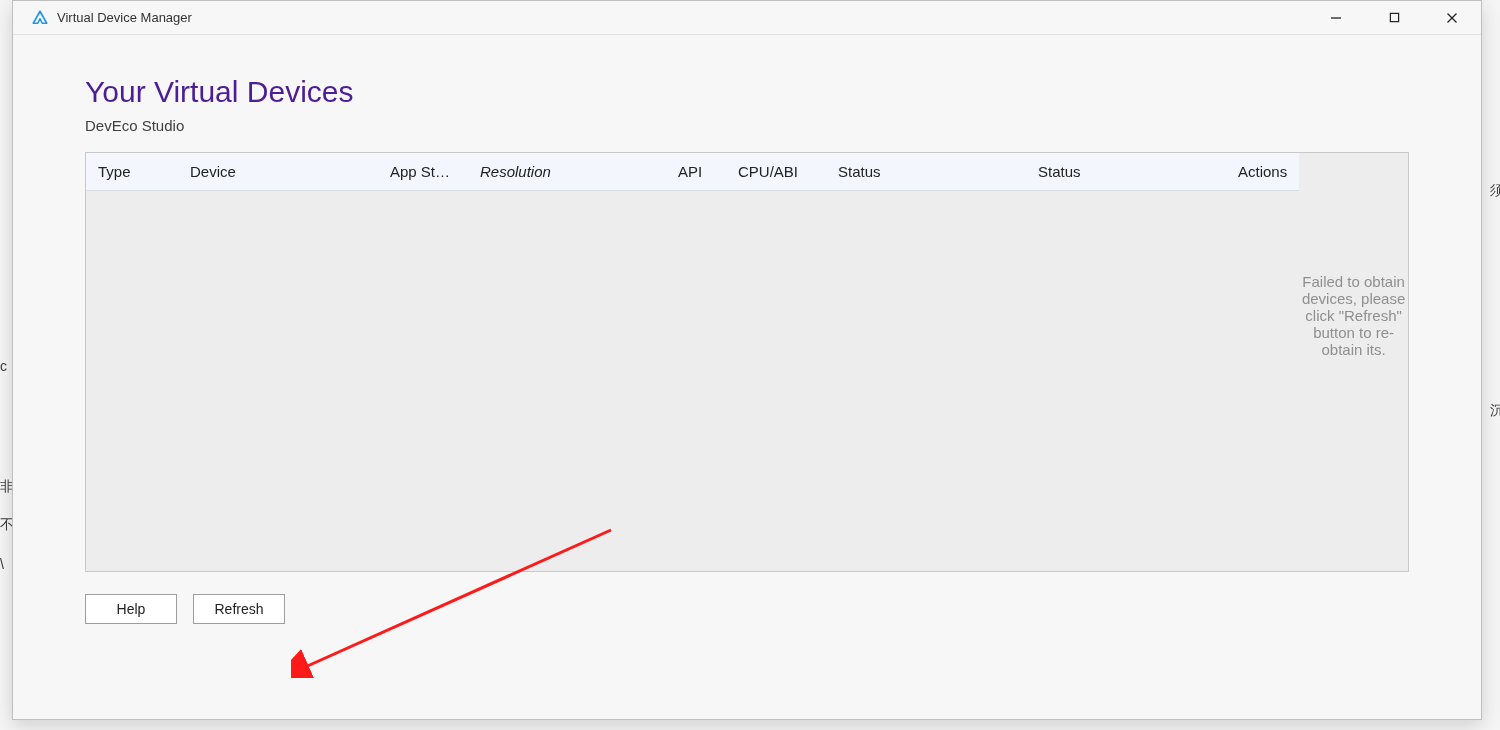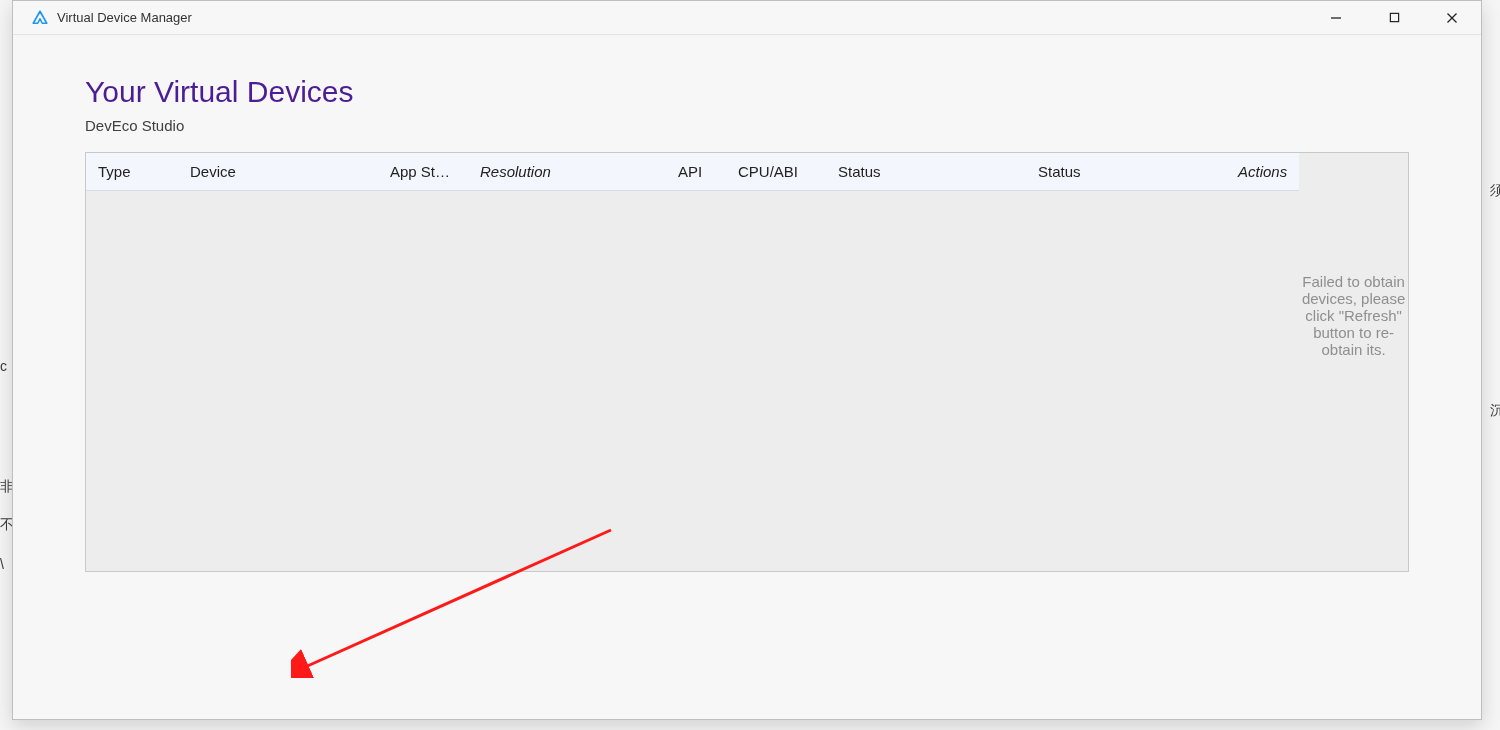--- a/index.html
+++ b/index.html
@@ -82,21 +82,21 @@
   }
   .th { padding: 0 12px; overflow: hidden; text-overflow: ellipsis; white-space: nowrap; }
   .col-type     { width: 92px; }
   .col-device   { width: 200px; }
   .col-appsto   { width: 90px; }
   .col-res      { width: 198px; font-style: italic; }
   .col-api      { width: 60px; }
   .col-cpu      { width: 100px; }
   .col-source   { width: 200px; }
   .col-status   { width: 200px; }
-  .col-actions  { flex: 1; font-style: italic; }
+  .col-actions  { flex: 1; }
 
   .tbody { flex: 1; display: flex; align-items: flex-start; justify-content: center; }
   .empty-msg { margin-top: 120px; color: #8f8f8f; font-size: 15px; text-align: center; }
 
   
   .footer { display: flex; gap: 16px; margin-top: 22px; }
   .btn {
     min-width: 92px; height: 30px;
     border: 1px solid #9e9e9e;
     background: #fff;
@@ -170,20 +170,24 @@
         <div class="th col-cpu">CPU/ABI</div>
         <div class="th col-source">Status</div>
         <div class="th col-status">Status</div>
         <div class="th col-actions">Actions</div>
       </div>
       <div class="tbody">
         <div class="empty-msg">Failed to obtain devices, please click "Refresh" button to re-obtain its.</div>
       </div>
     </div>
 
+    <div class="footer">
+      <button class="btn">Help</button>
+      <button class="btn">Refresh</button>
+    </div>
 
   </div>
 
   <svg class="arrow" viewBox="0 0 330 150">
     <defs>
       <marker id="ah" markerWidth="14" markerHeight="12" refX="2" refY="6" orient="auto">
         <path d="M0,0 L14,6 L0,12 Z" fill="#ff1a1a"></path>
       </marker>
     </defs>
     <line x1="320" y1="2" x2="12" y2="140" stroke="#ff1a1a" stroke-width="3" marker-end="url(#ah)"></line>

